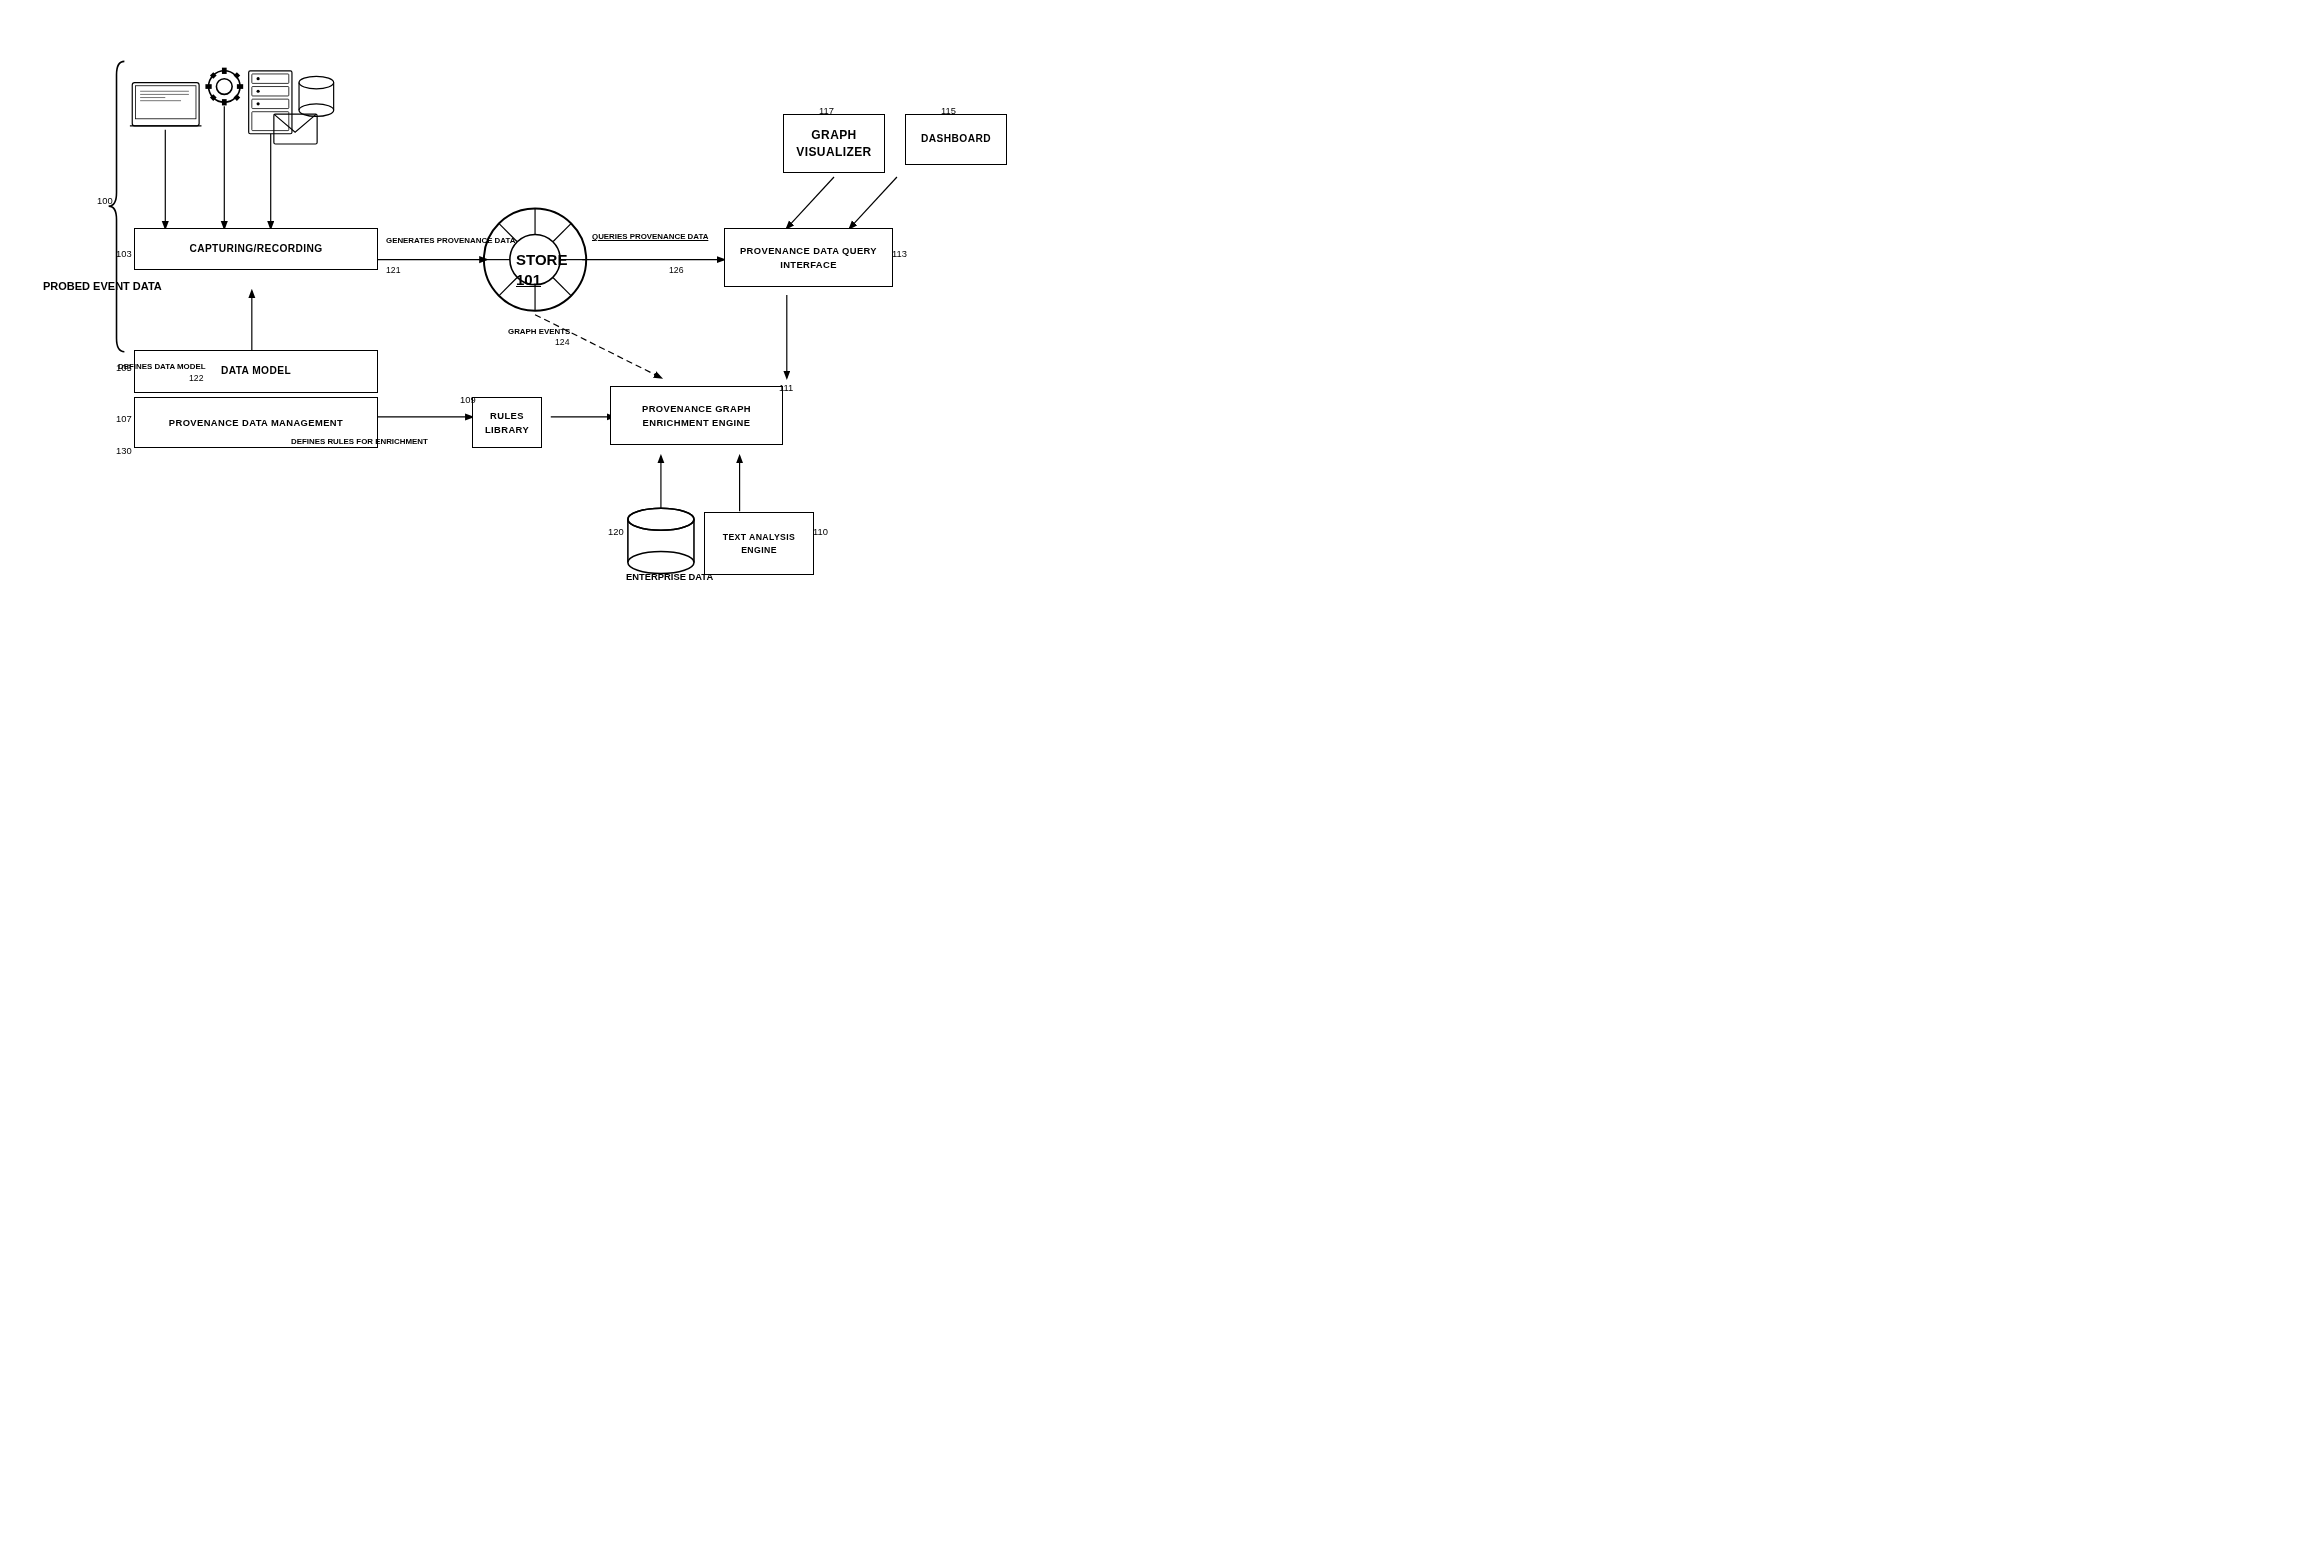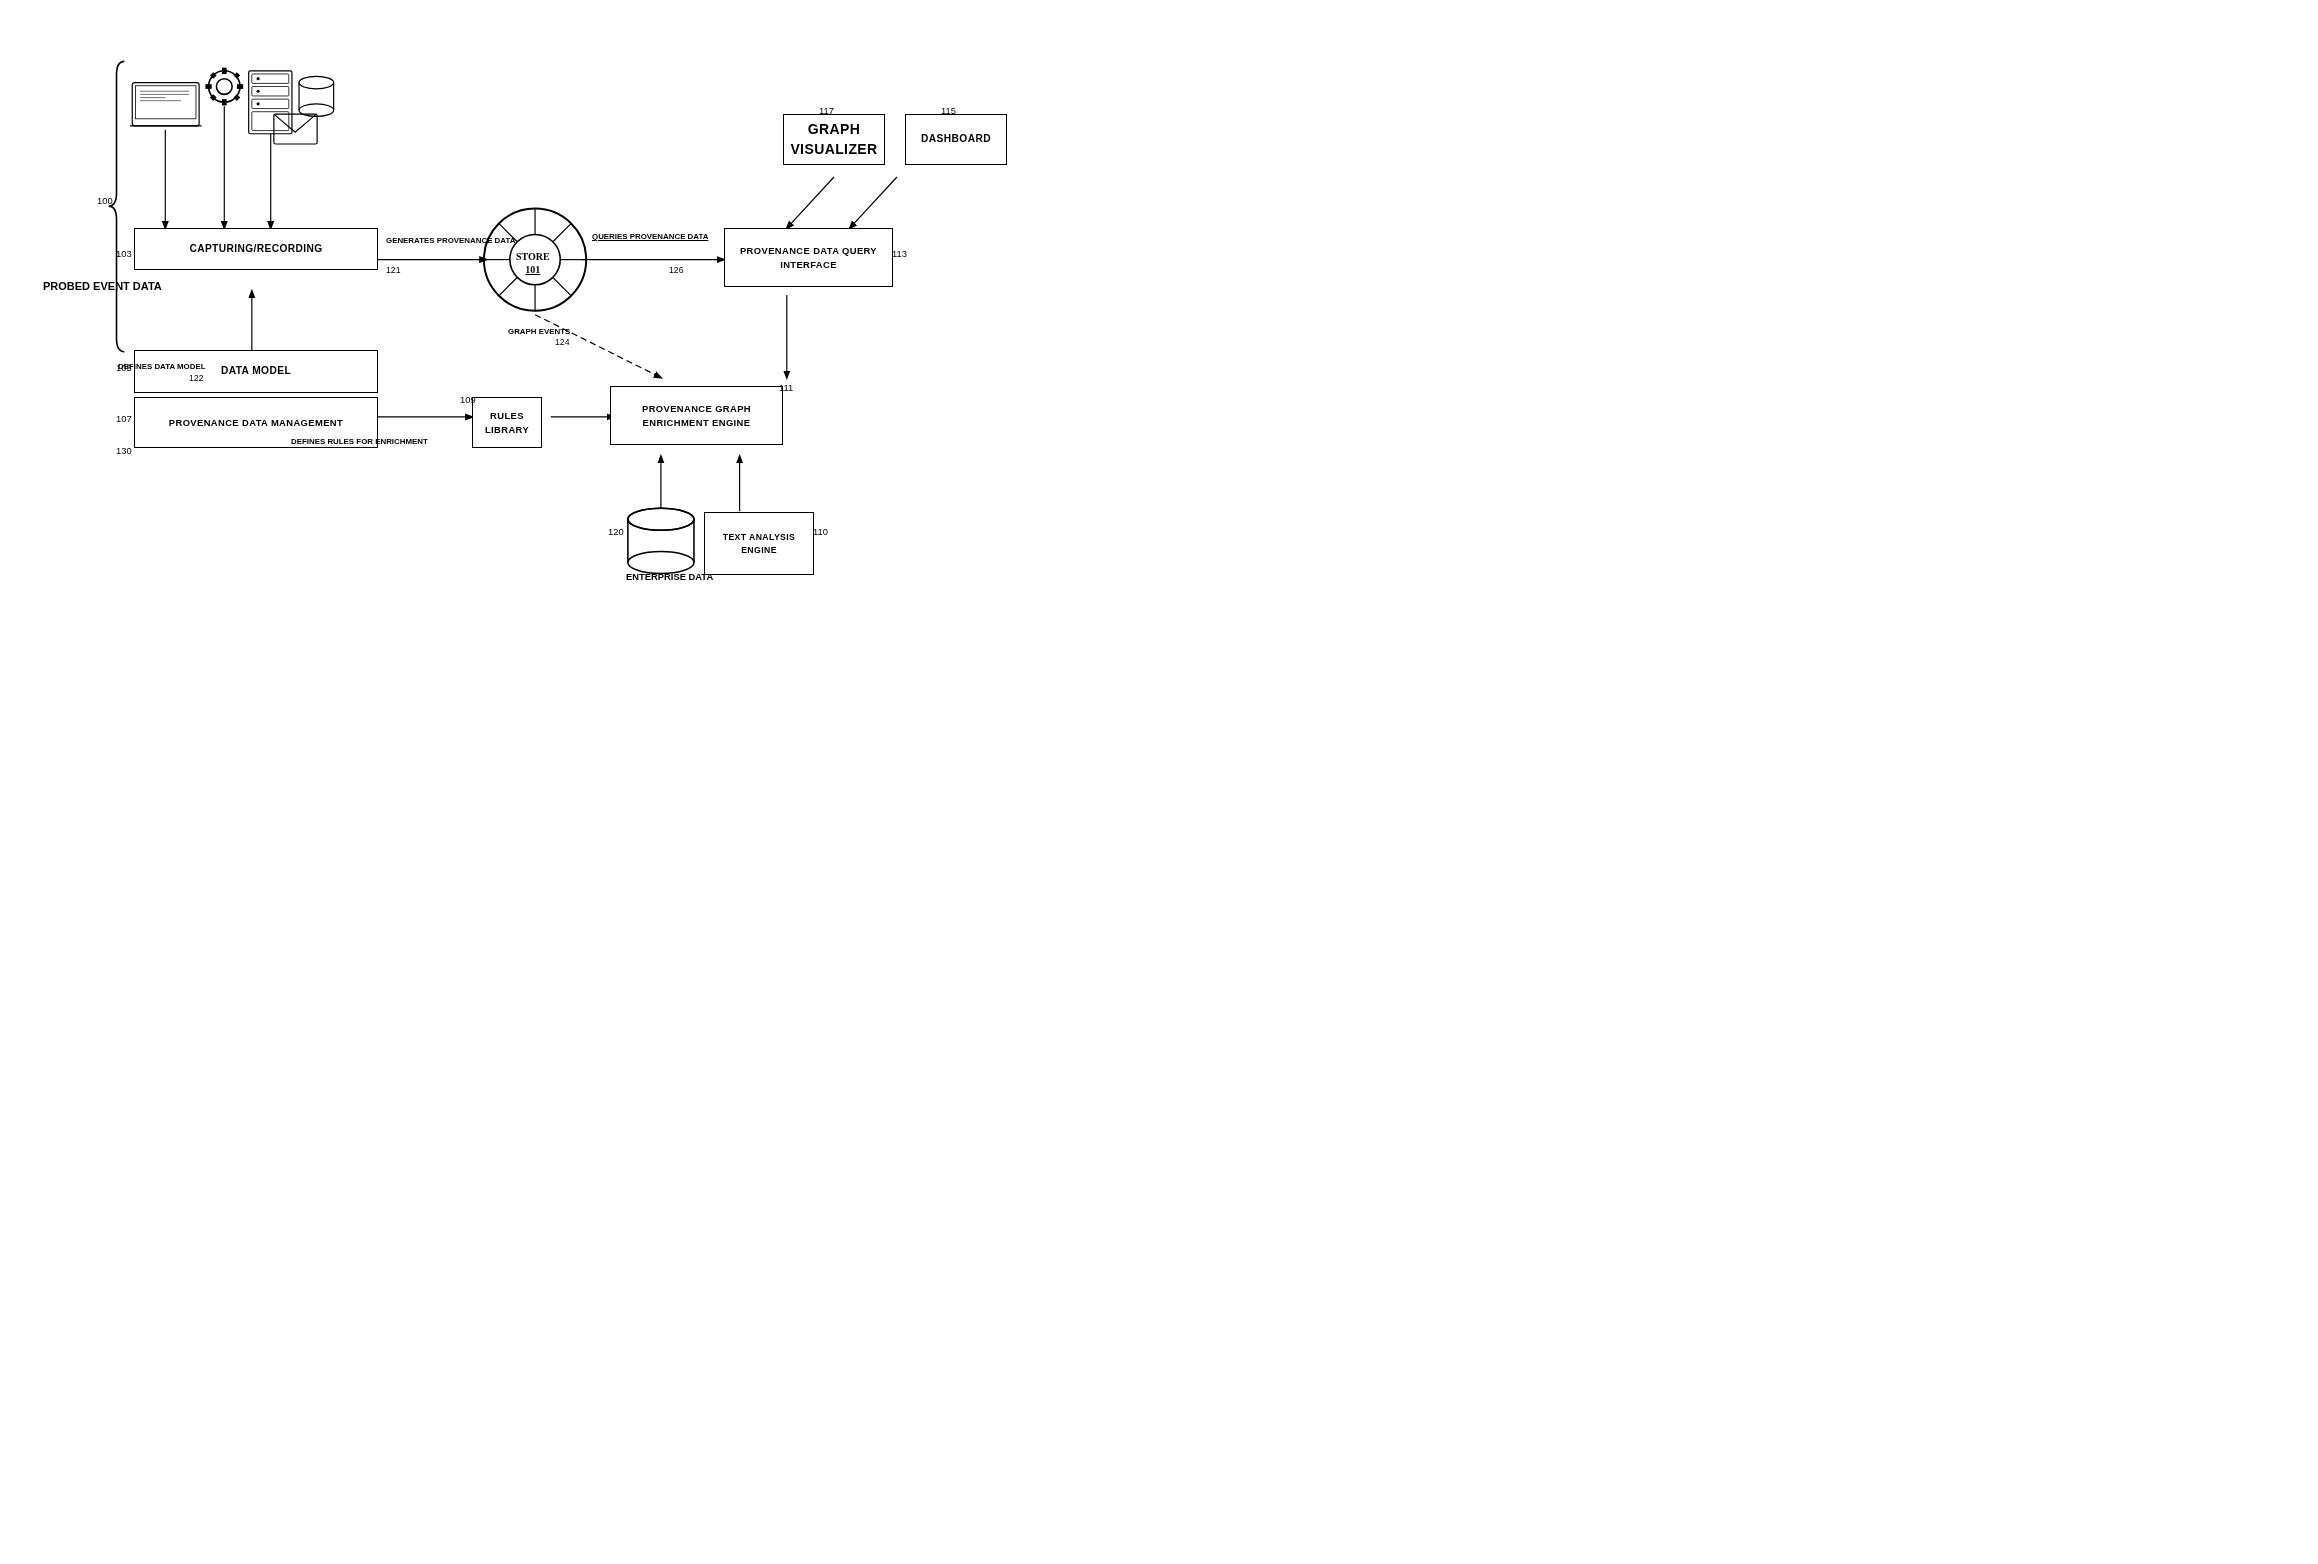--- a/index.html
+++ b/index.html
@@ -191,21 +191,21 @@
     <span>TEXT
 ANALYSIS
 ENGINE</span>
   </div>
 
   <div class="box" style="left:724px; top:228px; width:169px; height:59px; font-size:9.4px;">
     <span>PROVENANCE DATA
 QUERY INTERFACE</span>
   </div>
 
-  <div class="box" style="left:783px; top:114px; width:102px; height:51px; font-size:14px;">
+  <div class="box" style="left:783px; top:114px; width:102px; height:59px; font-size:12px;">
     <span>GRAPH
 VISUALIZER</span>
   </div>
 
   <div class="box" style="left:905px; top:114px; width:102px; height:51px; font-size:10.2px;">
     <span>DASHBOARD</span>
   </div>
 
   <div class="label" style="left:43px; top:279px; font-size:11px; text-align:left;">
     <span>PROBED
@@ -293,21 +293,21 @@
   </div>
 
   <div class="ref-num" style="left:813px; top:526px; font-size:9.4px;">
     <span>110</span>
   </div>
 
   <div class="ref-num" style="left:116px; top:445px; font-size:9.4px;">
     <span>130</span>
   </div>
 
-  <div class="label" style="left:516px; top:250px; font-size:10px; font-weight:bold; text-align:center;font-family:Liberation Serif, serif;">
+  <div class="label" style="left:516px; top:250px; font-size:15px; font-weight:bold; text-align:left;">
     <span>STORE<br><u>101</u></span>
   </div>
 
   <div class="label" style="left:626px; top:571px; font-size:9.4px; font-weight:bold; text-align:center;">
     <span>ENTERPRISE
 DATA</span>
   </div>
 
 </div>
 

